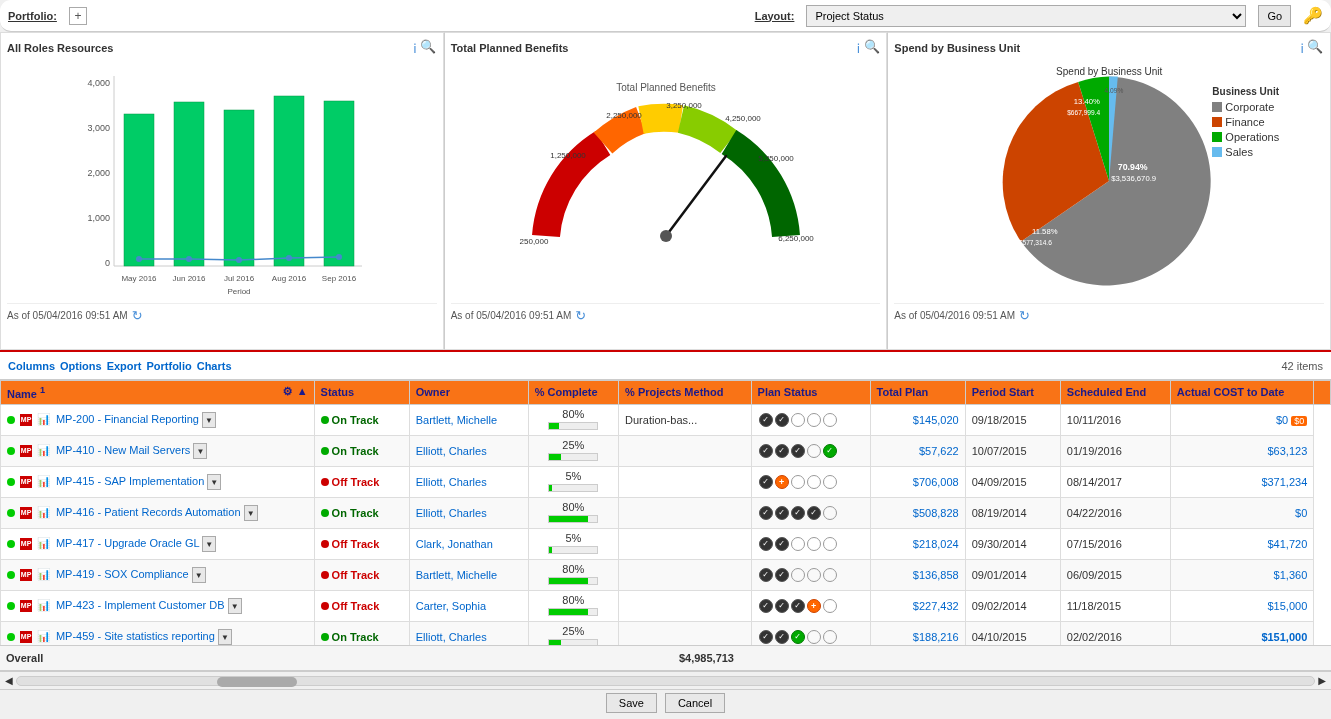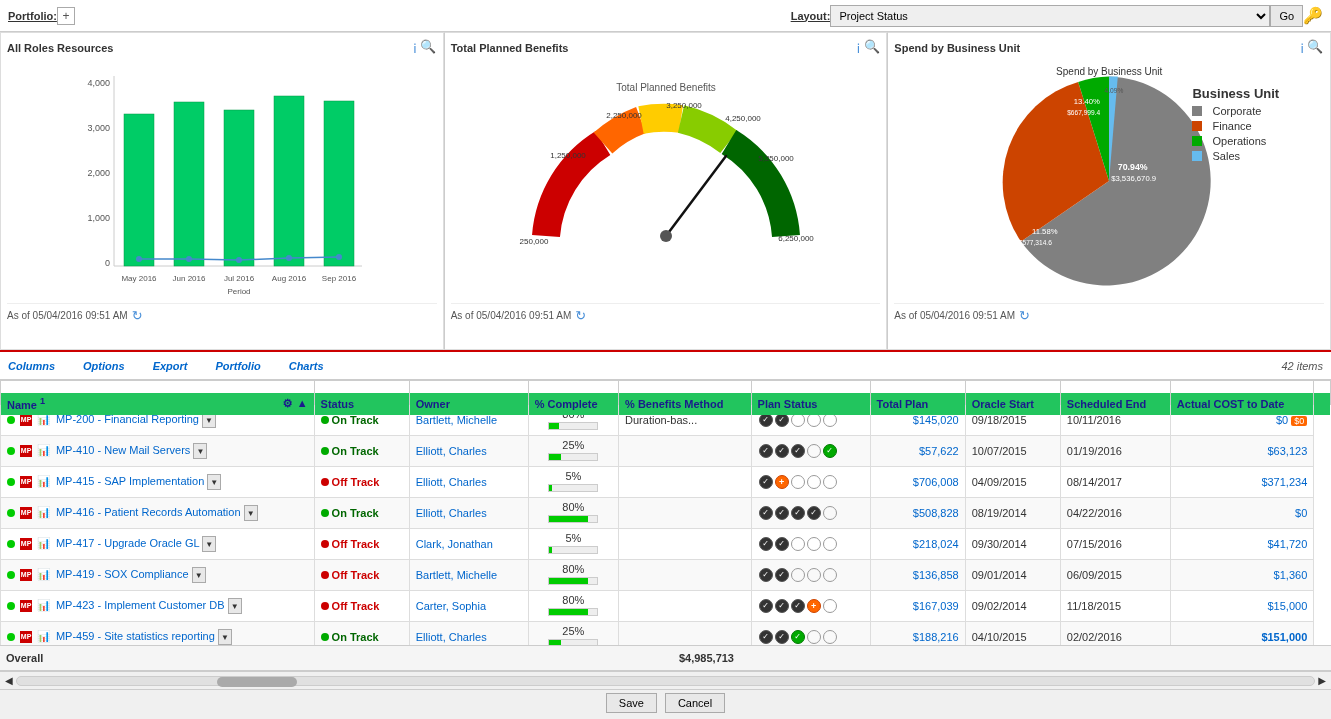--- a/index.html
+++ b/index.html
@@ -1,21 +1,21 @@
 <!DOCTYPE html>
 <html><head>
   <meta charset="utf-8">
   <style>
     * { box-sizing: border-box; margin: 0; padding: 0; }
     body { font-family: Arial, sans-serif; font-size: 11px; background: #f0f0f0; color: #333; overflow: hidden; width: 1331px; height: 719px; }
 
     
     .header-bar {
       display: flex; align-items: center; background: #fff; border-bottom: 1px solid #ccc;
-      padding: 4px 8px; gap: 0; height: 32px;
+      padding: 4px 8px; gap: 12px; height: 32px; border-radius: 11px;
     }
     .header-bar label { font-weight: bold; font-size: 11px; text-decoration: underline; }
     .header-select { height: 22px; font-size: 11px; border: 1px solid #aaa; padding: 0 4px; }
     .header-btn { height: 22px; padding: 0 8px; font-size: 11px; background: #e8e8e8; border: 1px solid #aaa; cursor: pointer; }
     .add-icon { width: 18px; height: 18px; border: 1px solid #aaa; background: #fff; display: flex; align-items: center; justify-content: center; cursor: pointer; font-size: 12px; color: #555; }
     .key-icon { font-size: 16px; color: #888; cursor: pointer; }
     .spacer { flex: 1; }
 
     
     .widget-grid {
@@ -43,37 +43,37 @@
     .bar-chart { position: relative; width: 300px; height: 230px; }
     .bar-chart svg { width: 100%; height: 100%; }
 
     
     .gauge-area { position: relative; width: 320px; height: 230px; }
     .gauge-area svg { width: 100%; height: 100%; }
 
     
     .pie-area { position: relative; width: 300px; height: 230px; display: flex; align-items: center; justify-content: center; }
     .pie-area svg { width: 220px; height: 220px; }
-    .pie-legend-item { display: flex; align-items: center; gap: 10px; margin-bottom: 3px; }
+    .pie-legend-item { display: flex; align-items: center; gap: 3px; margin-bottom: 3px; }
     .pie-legend-color { width: 10px; height: 10px; }
 
     
     .toolbar {
       display: flex; align-items: center; background: #fff; border-bottom: 1px solid #ccc;
-      padding: 4px 8px; gap: 28px; height: 28px; font-style: italic;
+      padding: 4px 8px; gap: 5px; height: 28px;
     }
     .toolbar-link { color: #0066cc; text-decoration: none; font-size: 11px; cursor: pointer; font-weight: bold; }
     .item-count { margin-left: auto; font-size: 11px; color: #555; }
 
     
     .table-container { overflow-y: auto; overflow-x: auto; background: #fff; height: calc(719px - 32px - 320px - 28px - 50px - 26px); }
     .data-table { width: 100%; border-collapse: collapse; font-size: 11px; }
     .data-table th {
-      background: #22c55e; border: 1px solid #ccc; padding: 4px 6px;
-      text-align: left; font-weight: bold; color: #1a1a8c; white-space: nowrap; position: sticky; top: 12px;
+      background: #f97316; border: 1px solid #ccc; padding: 4px 6px;
+      text-align: left; font-weight: bold; color: #1a1a8c; white-space: nowrap; position: sticky; top: 0;
     }
     .data-table td { border: 1px solid #ddd; padding: 3px 6px; white-space: nowrap; vertical-align: middle; }
     .data-table tr:nth-child(even) td { background: #f9f9f9; }
     .link-blue { color: #0066cc; text-decoration: none; cursor: pointer; }
     .dropdown-arrow { display: inline-block; width: 14px; height: 16px; background: #e8e8e8; border: 1px solid #aaa; text-align: center; line-height: 16px; font-size: 8px; cursor: pointer; vertical-align: middle; }
     .overall-row td { font-weight: bold; background: #f5f5f5; }
 
     
     .bottom-bar {
       display: flex; justify-content: center; align-items: center; gap: 8px;
@@ -240,21 +240,21 @@
           <text x="108" y="90" font-size="8" fill="#fff" font-weight="bold">70.94%</text>
           <text x="102" y="100" font-size="7" fill="#fff">$3,536,670.9</text>
           <text x="30" y="148" font-size="7" fill="#fff">11.58%</text>
           <text x="18" y="158" font-size="6" fill="#fff">$577,314.6</text>
           <text x="68" y="30" font-size="7" fill="#fff">13.40%</text>
           <text x="62" y="40" font-size="6" fill="#fff">$667,999.4</text>
           <text x="96" y="20" font-size="6" fill="#555">4.09%</text>
         </svg>
 
         <div style="position:absolute;right:0;top:20px;">
-          <div style="font-size:13px;font-weight:bold;margin-bottom:4px;">Business Unit</div>
+          <div style="font-size:10px;font-weight:bold;margin-bottom:4px;">Business Unit</div>
           <div class="pie-legend-item">
             <div class="pie-legend-color" style="background:#808080;"></div>
             <span>Corporate</span>
           </div>
           <div class="pie-legend-item">
             <div class="pie-legend-color" style="background:#cc4400;"></div>
             <span>Finance</span>
           </div>
           <div class="pie-legend-item">
             <div class="pie-legend-color" style="background:#00aa00;"></div>
@@ -289,24 +289,24 @@
     <thead>
       <tr>
         <th class="col-name">
           <span>Name <sup>1</sup></span>
           <span style="float:right;">▲</span>
           <span style="float:right;margin-right:4px;">⚙</span>
         </th>
         <th class="col-status">Status</th>
         <th class="col-owner">Owner</th>
         <th class="col-pct">% Complete</th>
-        <th class="col-pct-method">% Benefits Method</th>
+        <th class="col-pct-method">% Projects Method</th>
         <th class="col-gate">Plan Status</th>
         <th class="col-plan">Total Plan</th>
-        <th class="col-start">Oracle Start</th>
+        <th class="col-start">Period Start</th>
         <th class="col-end">Scheduled End</th>
         <th class="col-cost" style="color:#1a1a8c;">Actual COST to Date</th>
         <th style="width:14px;"></th>
       </tr>
     </thead>
     <tbody id="table-body">
     <tr>
           <td class="col-name">
       <span style="display:inline-block;width:8px;height:8px;border-radius:50%;background:#00cc00;margin-right:2px;vertical-align:middle;"></span>
       <span style="display:inline-flex;align-items:center;justify-content:center;width:12px;height:12px;background:#cc0000;color:#fff;font-size:7px;font-weight:bold;vertical-align:middle;margin-right:2px;">MP</span>
@@ -455,21 +455,21 @@
           <td class="col-status"><span style="display:inline-block;width:8px;height:8px;border-radius:50%;background:#cc0000;margin-right:3px;"></span><span class="off-track">Off Track</span></td>
           <td class="col-owner"><a class="link-blue">Carter, Sophia</a></td>
           <td class="col-pct" style="text-align: center;">
       <span>80%</span><br>
       <div style="width:50px;height:8px;background:#eee;border:1px solid #ccc;display:inline-block;">
         <div style="width:80%;height:100%;background:#00cc00;"></div>
       </div>
     </td>
           <td class="col-pct-method"></td>
           <td class="col-gate"><span style="display:inline-flex;align-items:center;justify-content:center;width:14px;height:14px;border-radius:50%;background:#333;border:1px solid #555;vertical-align:middle;margin:0 1px;font-size:8px;color:#fff;">✓</span><span style="display:inline-flex;align-items:center;justify-content:center;width:14px;height:14px;border-radius:50%;background:#333;border:1px solid #555;vertical-align:middle;margin:0 1px;font-size:8px;color:#fff;">✓</span><span style="display:inline-flex;align-items:center;justify-content:center;width:14px;height:14px;border-radius:50%;background:#333;border:1px solid #555;vertical-align:middle;margin:0 1px;font-size:8px;color:#fff;">✓</span><span style="display:inline-flex;align-items:center;justify-content:center;width:14px;height:14px;border-radius:50%;background:#ff6600;border:1px solid #cc4400;vertical-align:middle;margin:0 1px;font-size:9px;color:#fff;font-weight:bold;">+</span><span style="display:inline-block;width:14px;height:14px;border-radius:50%;border:1px solid #999;vertical-align:middle;margin:0 1px;"></span></td>
-          <td class="col-plan" style="text-align: right;"><a class="link-blue">$167,039</a></td>
+          <td class="col-plan" style="text-align: right;"><a class="link-blue">$227,432</a></td>
           <td class="col-start">09/02/2014</td>
           <td class="col-end">11/18/2015</td>
           <td class="col-cost" style="text-align: right;"><a class="link-blue">$15,000</a></td>
         </tr>
         <tr>
           <td class="col-name">
       <span style="display:inline-block;width:8px;height:8px;border-radius:50%;background:#00cc00;margin-right:2px;vertical-align:middle;"></span>
       <span style="display:inline-flex;align-items:center;justify-content:center;width:12px;height:12px;background:#cc0000;color:#fff;font-size:7px;font-weight:bold;vertical-align:middle;margin-right:2px;">MP</span>
       <span style="color:#555;margin-right:2px;vertical-align:middle;">📊</span>
       <a class="link-blue">MP-459 - Site statistics reporting</a>

